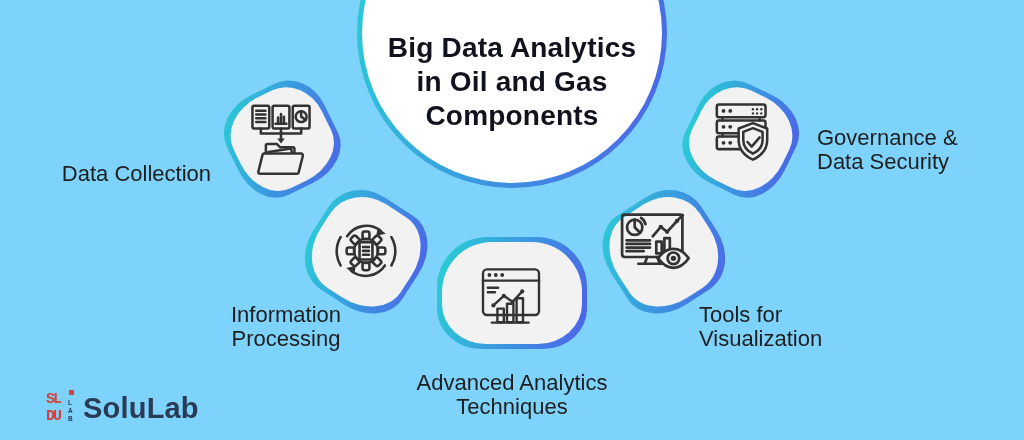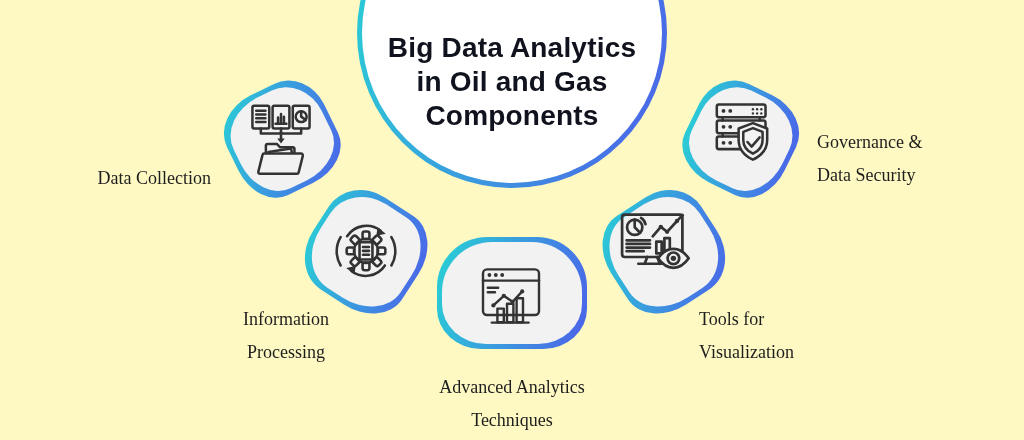--- a/index.html
+++ b/index.html
@@ -1,18 +1,18 @@
 <!DOCTYPE html>
 <html><head>
 <meta charset="utf-8">
 <style>
   * { margin:0; padding:0; box-sizing:border-box; }
   html,body { background:#ffffff; }
   .stage {
-    position:relative; width:1024px; height:440px; background:#fef9c3;
+    position:relative; width:1024px; height:440px; background:#7dd3fc;
     overflow:hidden; font-family:"Liberation Sans", sans-serif;
   }
   
   .grad { background: linear-gradient(var(--ga,105deg), #2BC9D6 8%, #4A69E8 92%); }
 
   
   .circle-outer { position:absolute; left:357px; top:-122px; width:310px; height:310px; border-radius:50%; }
   .circle-inner { position:absolute; inset:5px; background:#ffffff; border-radius:50%; }
   .main-title {
     position:absolute; left:0; right:0; top:148px; text-align:center;
@@ -45,23 +45,22 @@
   .ic { width:100%; height:100%; }
   .ic path, .ic rect, .ic circle, .ic polyline, .ic line {
     fill:none; stroke:#333333; stroke-width:3;
     stroke-linecap:round; stroke-linejoin:round;
   }
   .ic .fl { fill:#333333; stroke:none; }
   .ic .mk { fill:#F2F2F3; }
 
   
   .comp-label {
-    position:absolute; font-size:18px; line-height:33px; color:#1E1E1E;
+    position:absolute; font-size:22px; line-height:24px; color:#1E1E1E;
     white-space:pre-line;
-    font-family:Liberation Serif, serif;
   }
   #label-data  { left:30px;  top:151px; width:181px; text-align:right;margin-top:11px; }
   #label-info  { left:196px; top:303px; width:180px; text-align:center; }
   #label-adv   { left:401px; top:371px; width:222px; text-align:center; }
   #label-tools { left:699px; top:303px; width:180px; text-align:left; }
   #label-gov   { left:817px; top:126px; width:190px; text-align:left; }
 
   
   .logo { position:absolute; left:46px; top:389px; display:flex; align-items:center; gap:7px; }
   .brand-text { font-size:29px; color:#2B3B55; font-weight:600; letter-spacing:.2px; }
@@ -209,14 +208,25 @@
   <div class="comp-label" id="label-data">Data Collection</div>
   <div class="comp-label" id="label-info">Information
 Processing</div>
   <div class="comp-label" id="label-tools">Tools for
 Visualization</div>
   <div class="comp-label" id="label-adv">Advanced Analytics
 Techniques</div>
   <div class="comp-label" id="label-gov">Governance &amp;
 Data Security</div>
 
+  <div class="logo">
+    <svg viewBox="0 0 30 38" width="30" height="38">
+      <text class="mark-red" x="0" y="14" font-size="15" fill="#D5423E" letter-spacing="-2">SL</text>
+      <text class="mark-red" x="0" y="31" font-size="15" fill="#D5423E" letter-spacing="-2">DU</text>
+      <rect x="23" y="1" width="5" height="5" fill="#D5423E"></rect>
+      <text x="22" y="16" font-size="6.5" font-weight="bold" fill="#2B3B55">L</text>
+      <text x="22" y="24" font-size="6.5" font-weight="bold" fill="#2B3B55">A</text>
+      <text x="22" y="32" font-size="6.5" font-weight="bold" fill="#2B3B55">B</text>
+    </svg>
+    <span class="brand-text">SoluLab</span>
+  </div>
 
 </div>
 
 </body></html>

